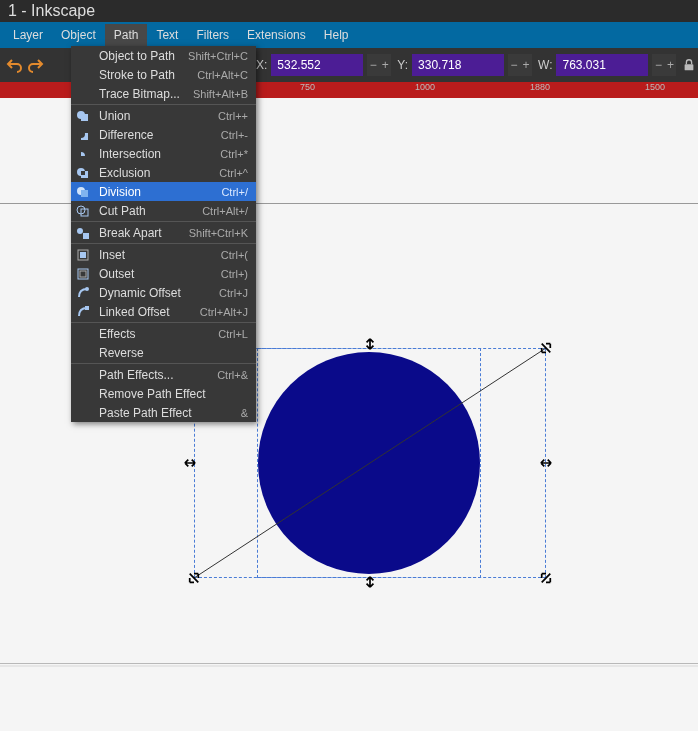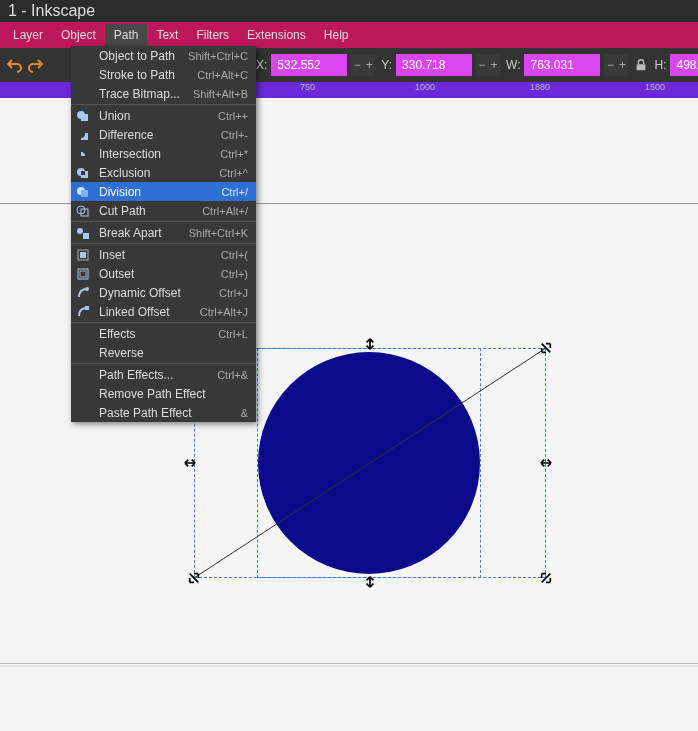--- a/index.html
+++ b/index.html
@@ -1,31 +1,31 @@
 <!DOCTYPE html>
 <html><head>
 <meta charset="utf-8">
 <style>
   * { box-sizing: border-box; margin: 0; padding: 0; font-family: "Segoe UI", Tahoma, sans-serif; }
   html, body { width: 698px; height: 731px; overflow: hidden; background: #fff; }
   .titlebar { background: #2b2b2b; color: #ddd; font-size: 16px; padding: 4px 8px; height: 22px; display: flex; align-items: center; }
-  .menubar { background: #be185d; color: #ddd; font-size: 12px; height: 26px; display: flex; align-items: center; padding: 0 4px; }
+  .menubar { background: #0369a1; color: #ddd; font-size: 12px; height: 26px; display: flex; align-items: center; padding: 0 4px; }
   .menubar .mitem { padding: 4px 9px; cursor: default; }
   .menubar .mitem.active { background: #484848; }
   .toolbar { background: #333; color: #ddd; height: 34px; display: flex; align-items: center; padding: 0 6px; gap: 6px; font-size: 12px; }
   .toolbar .tbtn { width: 22px; height: 22px; display:flex; align-items:center; justify-content:center; }
   .toolbar .spacer { flex: 0 0 200px; }
   .coord { display:flex; align-items:center; gap:4px; }
   .coord .lbl { color:#ccc; font-size:12px; }
-  .coord .val { background:#d946ef; color:#fff; width:76px; height:22px; font-size:12px; padding:2px 6px; border:none; }
+  .coord .val { background:#4c1d95; color:#fff; width:92px; height:22px; font-size:12px; padding:2px 6px; border:none; }
   .pm { display:flex; }
   .pm span { width:12px; height:22px; background:#3a3a3a; color:#aaa; display:flex; align-items:center; justify-content:center; font-size:12px; }
   .lock { width:18px; height:18px; display:flex; align-items:center; justify-content:center; }
   .ruler-row { background:#333; height:16px; }
-  .ruler { position:relative; height:16px; background:#6d28d9;text-align:right; }
+  .ruler { position:relative; height:16px; background:#b91c1c;text-align:right; }
   .ruler .tick { position:absolute; top:0; font-size:9px; color:#bbb; }
   .canvas-area { position:relative; width:698px; height:633px; background:#f5f5f5; }
   .page-shadow-line { position:absolute; left:0; right:0; top:567px; height:2px; background:#e6e6e6; }
   .page-outline-line { position:absolute; left:0; right:0; top:565px; height:1px; background:#b8b8b8; }
   .page-top-outline { position:absolute; left:0; right:0; top:105px; height:1px; background:#999; }
   .drop { position:absolute; left:71px; top:46px; width:185px; background:#383838; color:#ddd; font-size:12px; box-shadow:2px 2px 6px rgba(0,0,0,0.5); z-index:100; }
   .drop .row { display:flex; align-items:center; height:19px; padding:0 8px 0 4px; gap:8px; }
   .drop .row.selected { background:#2d6fd2; color:#fff; }
   .drop .sep { height:1px; background:#555; margin:1px 0; }
   .drop .ic { width:16px; height:16px; display:flex; align-items:center; justify-content:center; flex-shrink:0; }

